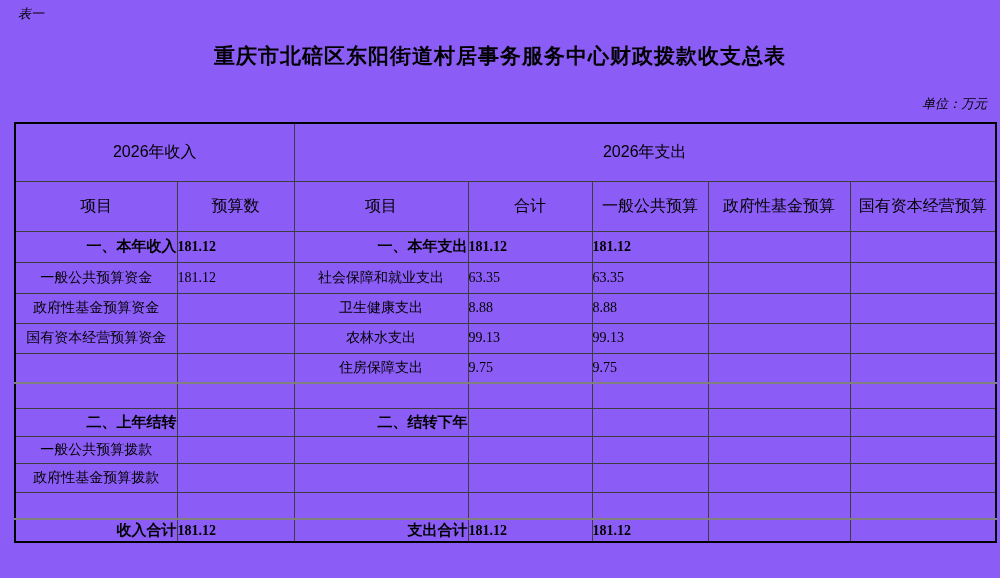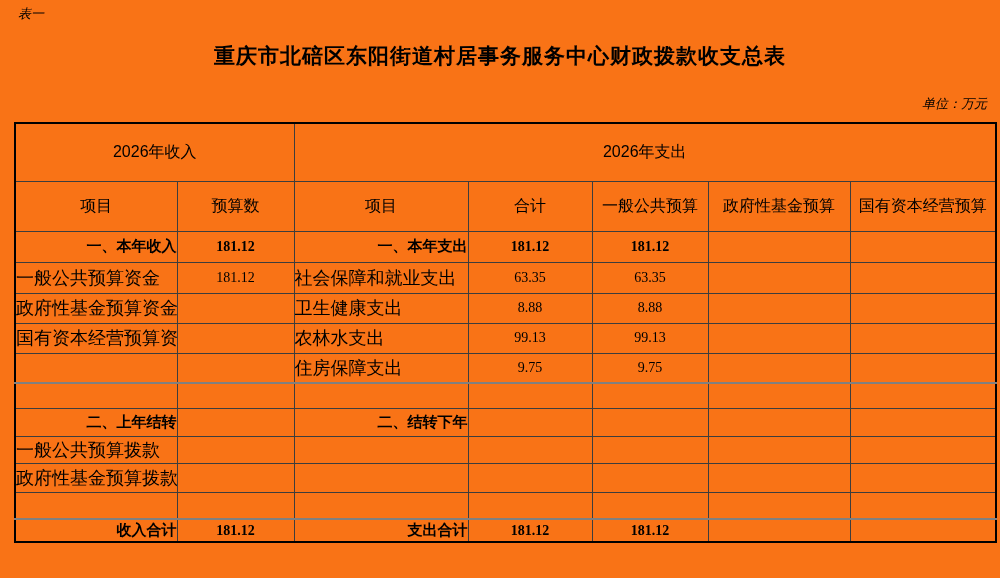--- a/index.html
+++ b/index.html
@@ -1,20 +1,20 @@
 <!DOCTYPE html>
 <html><head>
 <meta charset="utf-8">
 <style>
   html, body { margin: 0; padding: 0; background: #ffffff; }
   .page {
     position: relative;
     width: 1000px;
     height: 578px;
-    background: #f97316;
+    background: #8b5cf6;
     color: #000000;
     font-family: "Liberation Sans", sans-serif;
     overflow: hidden;
   }
   .table-label {
     position: absolute;
     left: 18px;
     top: 5px;
     font-size: 13px;
     font-style: italic;
@@ -61,24 +61,24 @@
     font-weight: normal;
     font-size: 16px;
     text-align: center;
   }
   tr.col-row { height: 50px; }
   tr.col-row th {
     font-weight: normal;
     font-size: 16px;
     text-align: center;
   }
-  td.c-item { text-align: left; padding-left: 4px; font-size: 18px; }
+  td.c-item { text-align: center; padding-left: 4px; font-size: 14px; }
   td.c-center { text-align: right; padding-left: 0; font-size: 15px; }
   td.c-num {
-    text-align: center;
+    text-align: left;
     padding-right: 3px;
     font-size: 14px;
     font-family: "Liberation Serif", serif;
   }
   tr.r-section td, tr.r-total td { font-weight: bold; }
   tr.sep td { border-top: 2px solid #808080; }
   
   tbody tr:nth-child(1)  { height: 31px; }
   tbody tr:nth-child(2)  { height: 31px; }
   tbody tr:nth-child(3)  { height: 30px; padding-left: 19px; }

